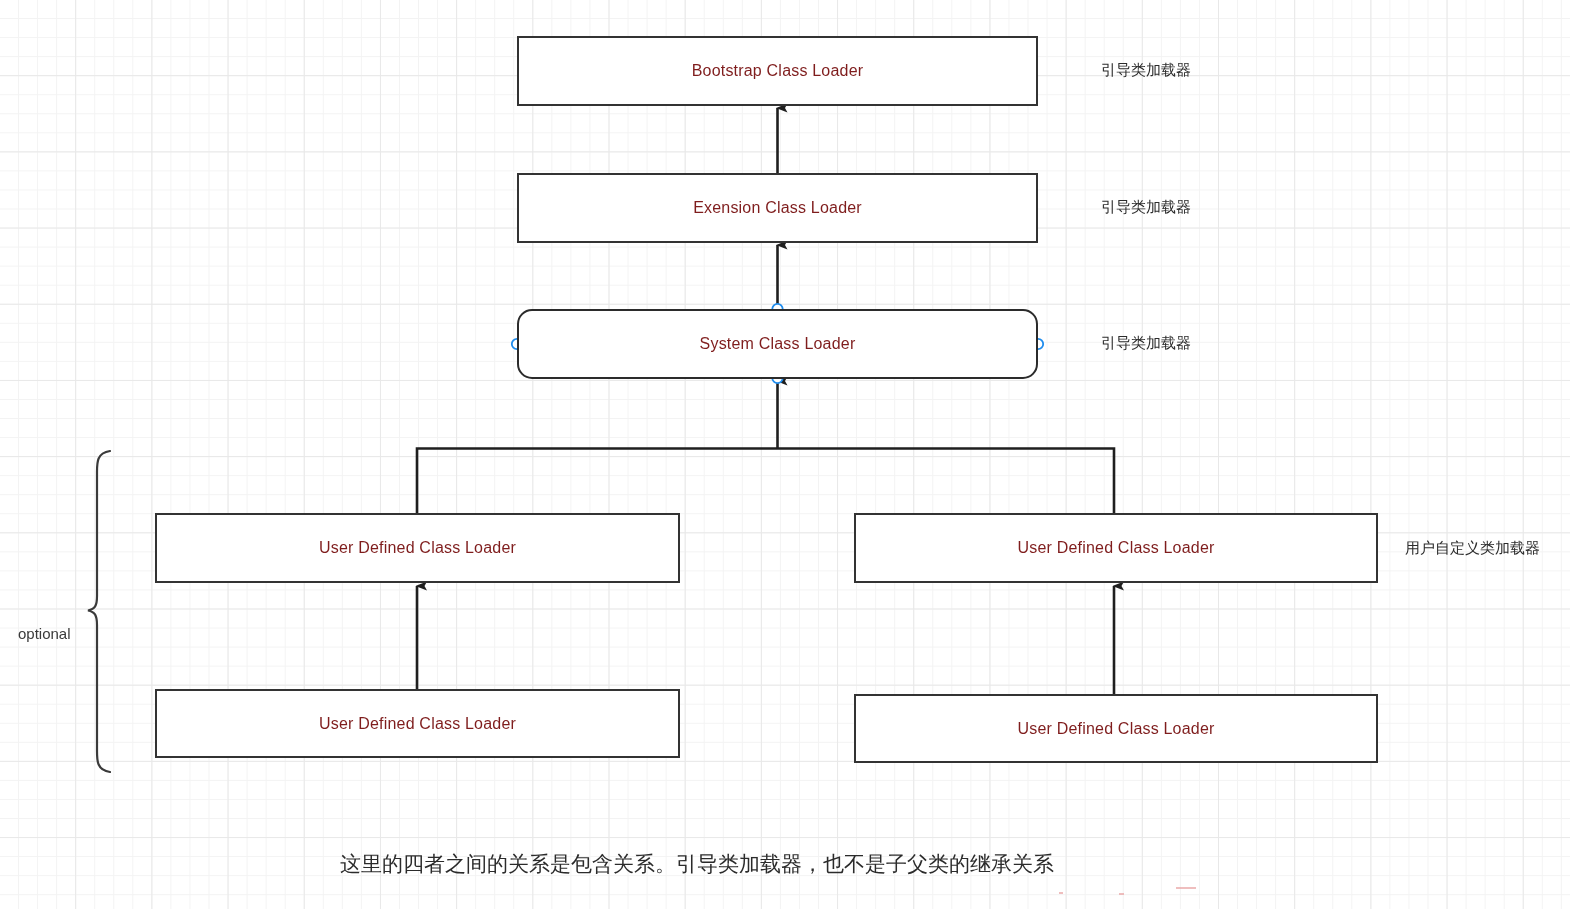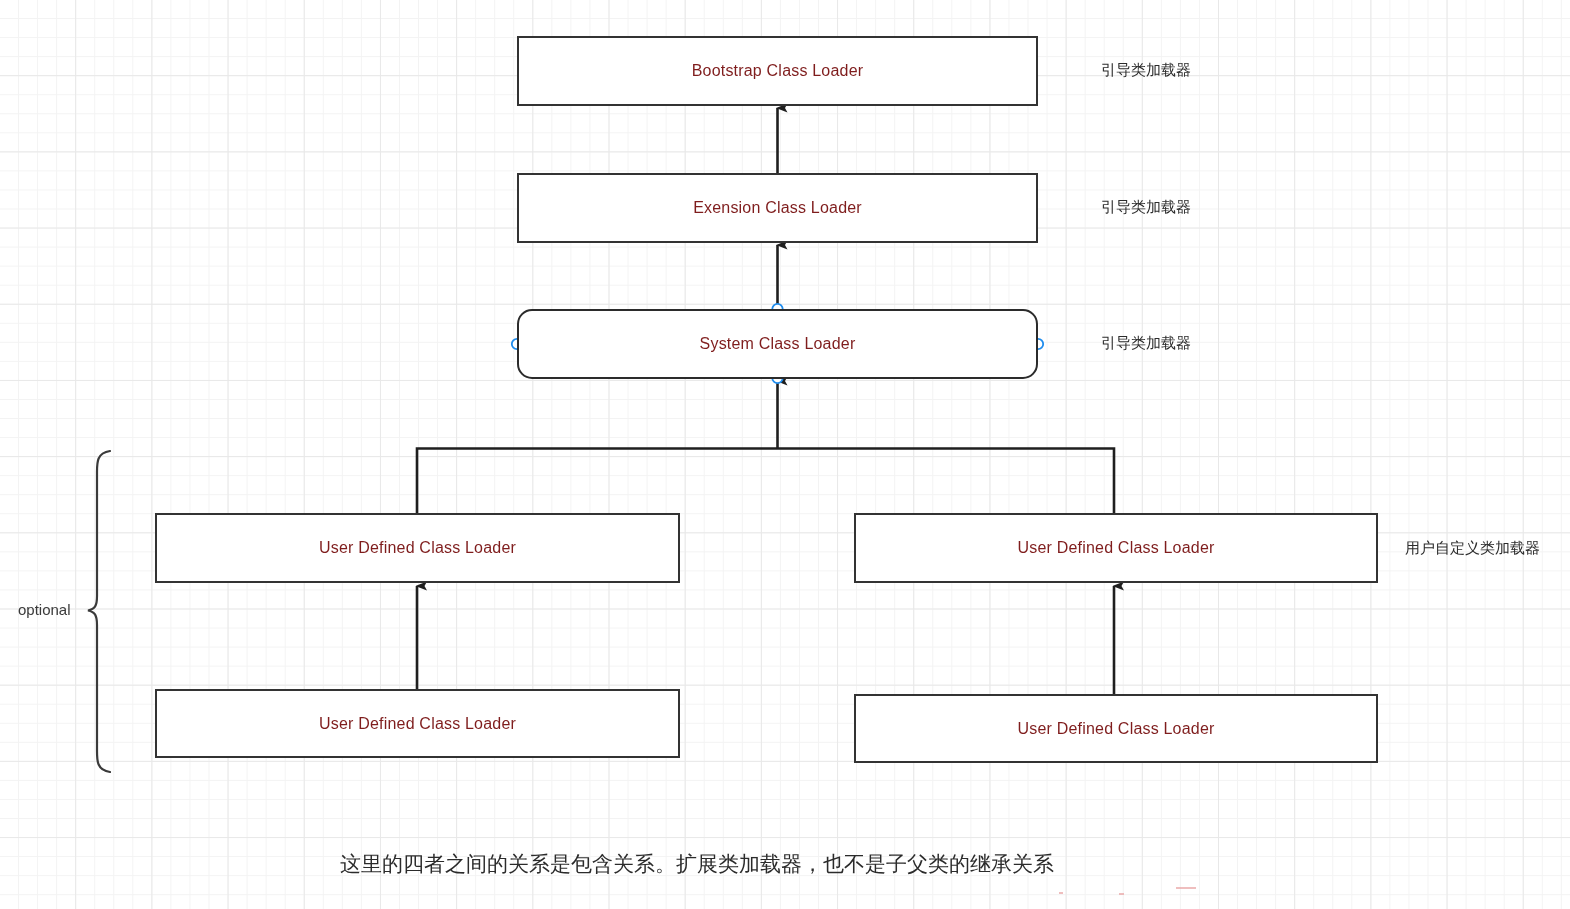--- a/index.html
+++ b/index.html
@@ -44,20 +44,21 @@
     font-size: 15px;
     white-space: nowrap;
     font-family: "DejaVu Sans", "Liberation Sans", sans-serif;
     margin-left: 6px;
   }
   .opt-label {
     position: absolute;
     color: #3a3a3a;
     font-size: 15px;
     white-space: nowrap;
+    margin-top: 24px;
   }
   .caption {
     position: absolute;
     color: #2b2b2b;
     font-size: 21px;
     white-space: nowrap;
     font-family: "DejaVu Sans", "Liberation Sans", sans-serif;
   }
   svg.overlay {
     position: absolute;
@@ -159,15 +160,15 @@
   <div class="cn-label" style="left:1095px; top:61px;">引导类加载器</div>
 
   <div class="cn-label" style="left:1095px; top:198px;">引导类加载器</div>
 
   <div class="cn-label" style="left:1095px; top:334px;">引导类加载器</div>
 
   <div class="cn-label" style="left:1399px; top:539px;">用户自定义类加载器</div>
 
   <div class="opt-label" style="left:18px; top:601px;">optional</div>
 
-  <div class="caption" style="left:340px; top:850px;">这里的四者之间的关系是包含关系。扩展类加载器，也不是子父类的继承关系</div>
+  <div class="caption" style="left:340px; top:850px;">这里的四者之间的关系是包含关系。引导类加载器，也不是子父类的继承关系</div>
 
 </div>
 
 </body></html>

